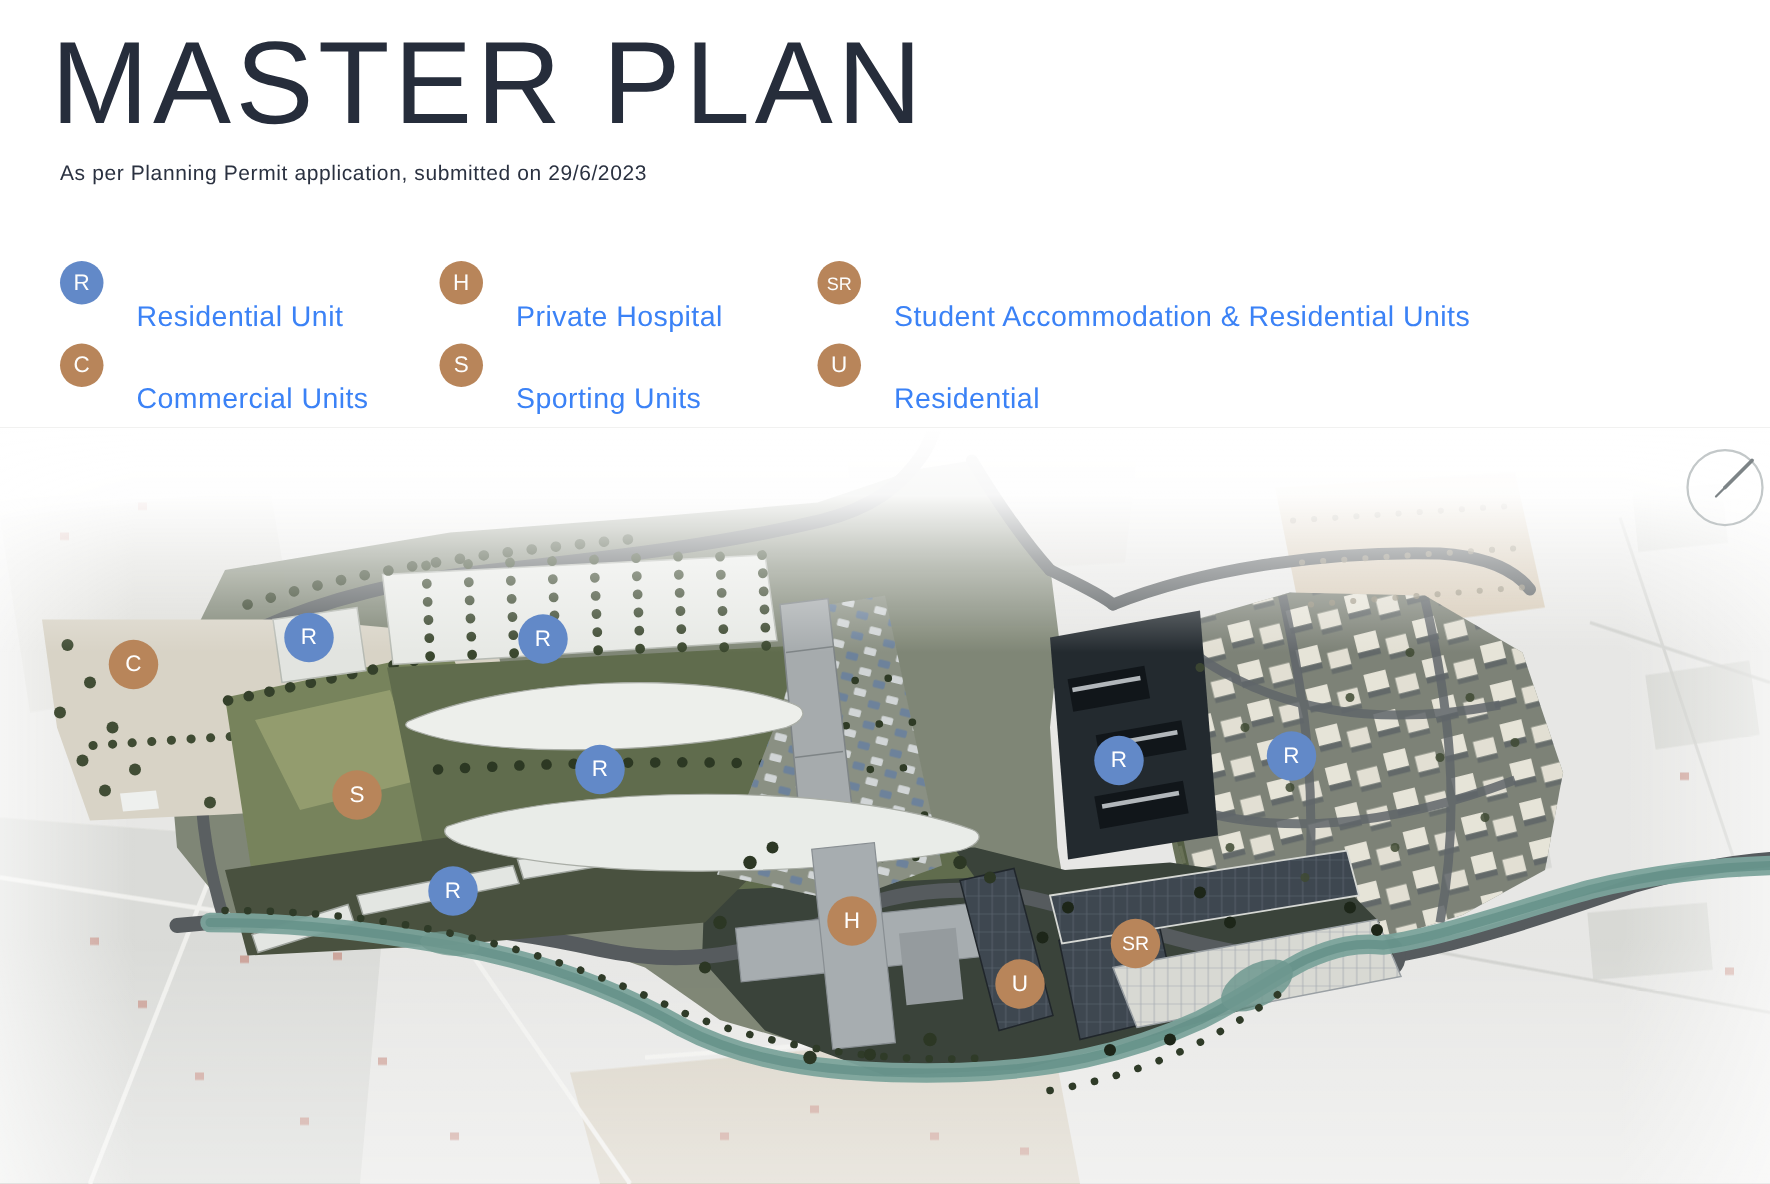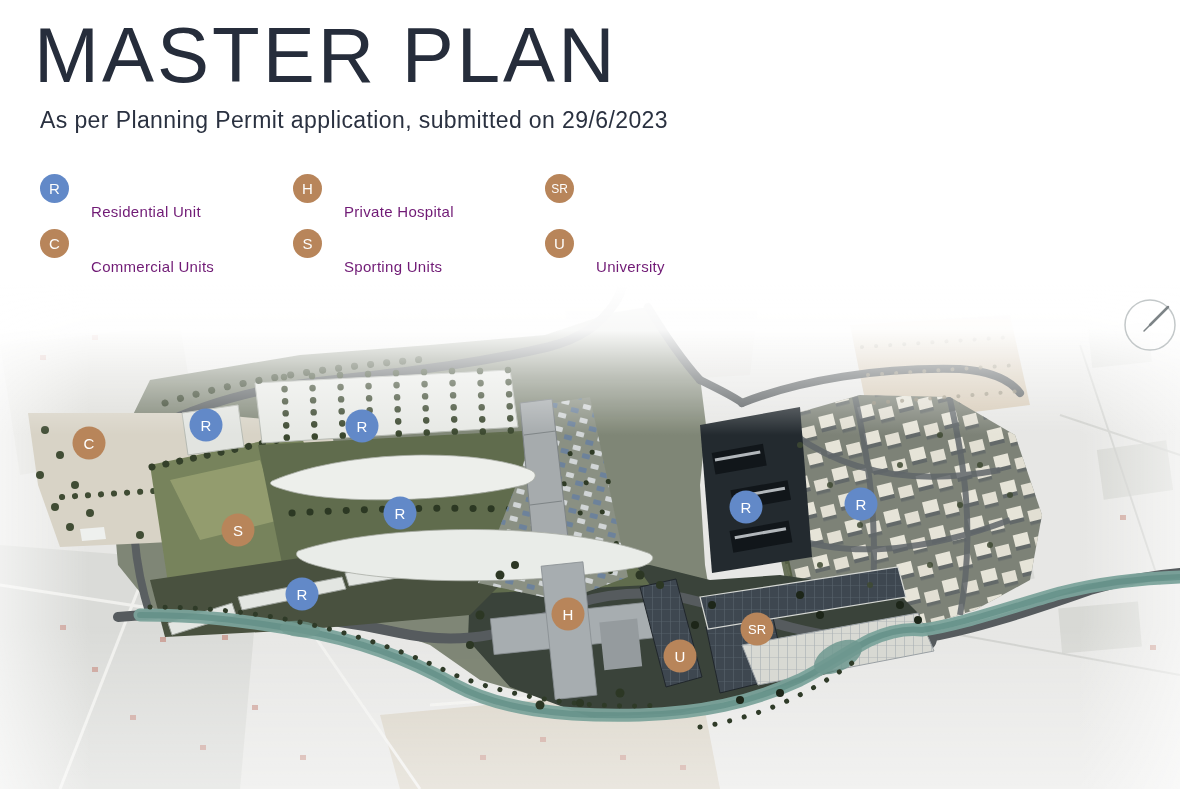--- a/index.html
+++ b/index.html
@@ -8,34 +8,34 @@
     width:1180px;height:789px;overflow:hidden;background:#ffffff;
     font-family:"Liberation Sans",sans-serif;color:#272e3d;position:relative;
   }
   .page{position:relative;width:1180px;height:789px;}
   .page-title{
     position:absolute;left:34px;top:16px;margin:0;
     font-size:78px;font-weight:400;letter-spacing:3px;color:#262d3b;line-height:1.0;
   }
   .page-subtitle{
     position:absolute;left:40px;top:107px;margin:0;
-    font-size:23px;font-weight:400;letter-spacing:.4px;color:#2a3140;
+    font-size:14px;font-weight:400;letter-spacing:.4px;color:#2a3140;
   }
   .legend{
     position:absolute;left:40px;top:174px;width:1100px;
     display:grid;grid-template-columns:253px 252px auto;grid-row-gap:26px;row-gap:26px;
   }
   .legend-item{display:flex;align-items:center;gap:22px;height:29px;}
   .badge{
     width:29px;height:29px;border-radius:50%;flex:0 0 29px;
     display:flex;align-items:center;justify-content:center;
     color:#fdfdfc;font-size:15px;font-weight:400;letter-spacing:0;
   }
   .badge.small{font-size:12px;}
-  .legend-label{font-size:15px;letter-spacing:.3px;color:#701a75;white-space:nowrap;margin-top:46px;}
+  .legend-label{font-size:19px;letter-spacing:.3px;color:#3b82f6;white-space:nowrap;margin-top:46px;}
   .map{
     position:absolute;left:0;top:285px;width:1180px;height:504px;overflow:hidden;background:#e7e7e5;
   }
   .map svg.art{position:absolute;left:0;top:0;width:1180px;height:504px;display:block;}
   .markers{position:absolute;inset:0;}
   .map-marker{
     position:absolute;width:33px;height:33px;border-radius:50%;
     display:flex;align-items:center;justify-content:center;
     color:#ffffff;font-size:15px;font-weight:400;
     transform:translate(-50%,-50%);
@@ -54,32 +54,33 @@
       <div class="legend-item">
         <span class="badge" style="background: rgb(98, 137, 200);">R</span>
         <span class="legend-label">Residential Unit</span>
       </div>
       <div class="legend-item">
         <span class="badge" style="background: rgb(184, 133, 90);">H</span>
         <span class="legend-label">Private Hospital</span>
       </div>
       <div class="legend-item">
         <span class="badge small" style="background: rgb(184, 133, 90);">SR</span>
+        <span class="legend-label">Student Accommodation &amp; Residential Units</span>
       </div>
       <div class="legend-item">
         <span class="badge" style="background: rgb(184, 133, 90);">C</span>
         <span class="legend-label">Commercial Units</span>
       </div>
       <div class="legend-item">
         <span class="badge" style="background: rgb(184, 133, 90);">S</span>
         <span class="legend-label">Sporting Units</span>
       </div>
       <div class="legend-item">
         <span class="badge" style="background: rgb(184, 133, 90);">U</span>
-        <span class="legend-label">University</span>
+        <span class="legend-label">Residential</span>
       </div>
     </div>
 
   <div class="map">
     <svg class="art" viewBox="0 0 1180 504" preserveAspectRatio="none" aria-hidden="true">
       <defs>
         <linearGradient id="gTop" x1="0" y1="0" x2="0" y2="1">
           <stop offset="0" stop-color="#ffffff" stop-opacity="1"></stop>
           <stop offset="0.3" stop-color="#ffffff" stop-opacity="0.95"></stop>
           <stop offset="0.6" stop-color="#ffffff" stop-opacity="0.5"></stop>

